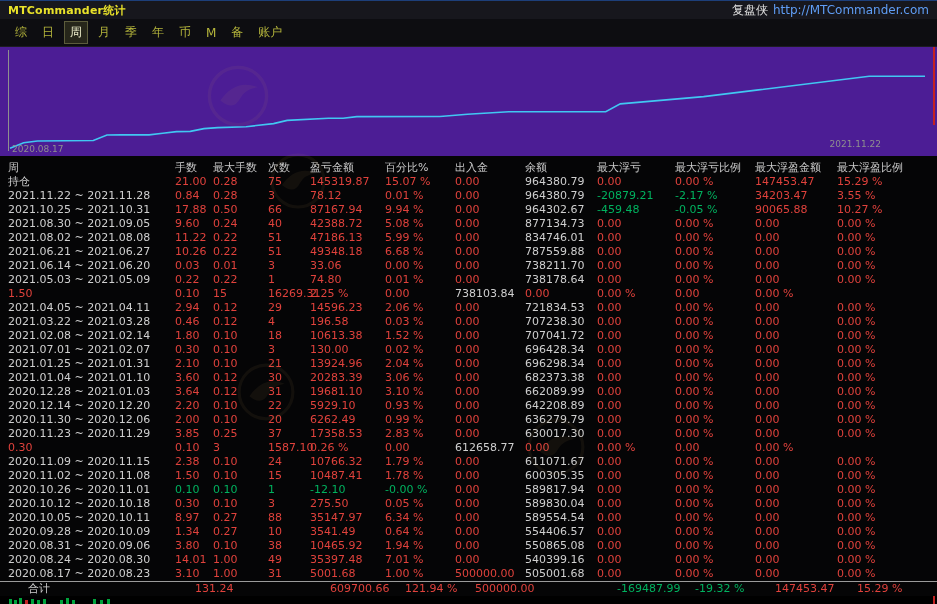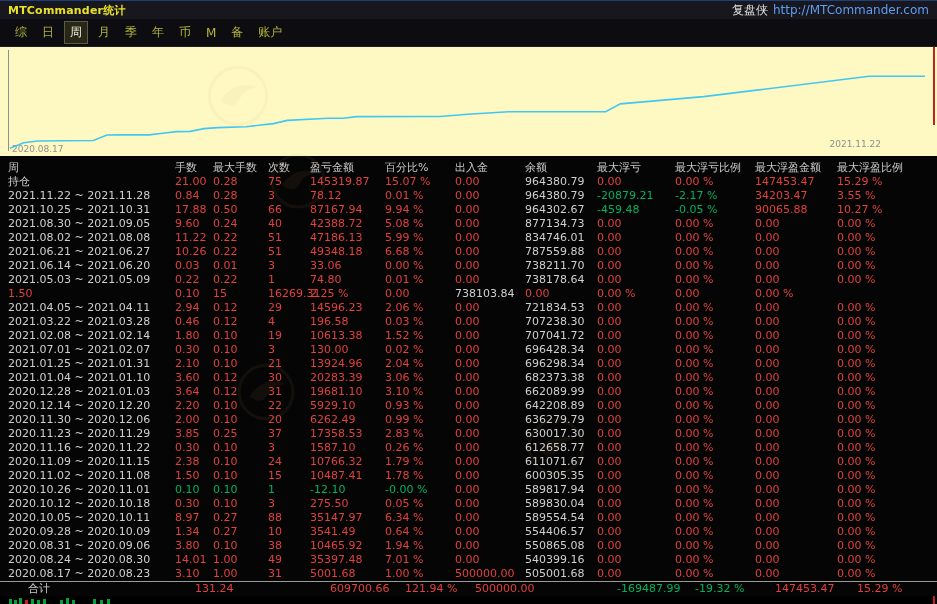--- a/index.html
+++ b/index.html
@@ -10,21 +10,21 @@
   .titlebar{height:18px;background:#17171d;display:flex;justify-content:space-between;align-items:center;padding:0 8px;gap:28px;}
   .title{color:#e9e22a;font-size:11px;font-weight:bold;letter-spacing:.2px;}
   .brand-area{font-size:12px;white-space:nowrap;}
   .brand{color:#e0e0e0;margin-right:5px;}
   .url{color:#5f9df5;text-decoration:none;}
   
   .menubar{height:27px;background:#0d0d11;display:flex;align-items:center;padding-left:10px;gap:5px;}
   .menu-item{color:#b5b53c;font-size:12px;padding:2px 5px;cursor:default;}
   .menu-item.active{color:#f2f2cf;background:#26261a;border:1px solid #5c5c3c;}
   
-  .chart{position:relative;height:110px;background:#fef9c3;border-top:1px solid #1c1c22;}
+  .chart{position:relative;height:110px;background:#4c1d95;border-top:1px solid #1c1c22;}
   .axis-left{position:absolute;left:8px;top:3px;bottom:5px;width:1px;background:#8f8f8f;}
   .red-edge{position:absolute;right:2px;top:0;width:2px;height:78px;background:#c42222;}
   .x-label{position:absolute;font-size:9px;color:#8f8f8f;}
   .x-start{left:12px;bottom:2px;}
   .x-end{right:56px;bottom:7px;}
   .chart svg{position:absolute;left:0;top:0;}
   
   .thead,.trow,.trow-total{display:grid;grid-template-columns:167px 38px 55px 42px 75px 70px 70px 72px 78px 80px 82px 1fr;padding-left:8px;white-space:nowrap;overflow:hidden;}
   .thead{height:15px;line-height:15px;font-size:11px;color:#c9c9c9;margin-top:4px;}
   .trow{height:14px;line-height:14px;font-size:11px;}
@@ -241,21 +241,21 @@
         <span class="c-white">707238.30</span>
         <span class="c-red">0.00</span>
         <span class="c-red">0.00 %</span>
         <span class="c-red">0.00</span>
         <span class="c-red">0.00 %</span>
       </div>
       <div class="trow">
         <span class="c-white">2021.02.08 ~ 2021.02.14</span>
         <span class="c-red">1.80</span>
         <span class="c-red">0.10</span>
-        <span class="c-red">19</span>
+        <span class="c-red">18</span>
         <span class="c-red">10613.38</span>
         <span class="c-red">1.52 %</span>
         <span class="c-red">0.00</span>
         <span class="c-white">707041.72</span>
         <span class="c-red">0.00</span>
         <span class="c-red">0.00 %</span>
         <span class="c-red">0.00</span>
         <span class="c-red">0.00 %</span>
       </div>
       <div class="trow">
@@ -350,21 +350,20 @@
         <span class="c-red">17358.53</span>
         <span class="c-red">2.83 %</span>
         <span class="c-red">0.00</span>
         <span class="c-white">630017.30</span>
         <span class="c-red">0.00</span>
         <span class="c-red">0.00 %</span>
         <span class="c-red">0.00</span>
         <span class="c-red">0.00 %</span>
       </div>
       <div class="trow">
-        <span class="c-white">2020.11.16 ~ 2020.11.22</span>
         <span class="c-red">0.30</span>
         <span class="c-red">0.10</span>
         <span class="c-red">3</span>
         <span class="c-red">1587.10</span>
         <span class="c-red">0.26 %</span>
         <span class="c-red">0.00</span>
         <span class="c-white">612658.77</span>
         <span class="c-red">0.00</span>
         <span class="c-red">0.00 %</span>
         <span class="c-red">0.00</span>

